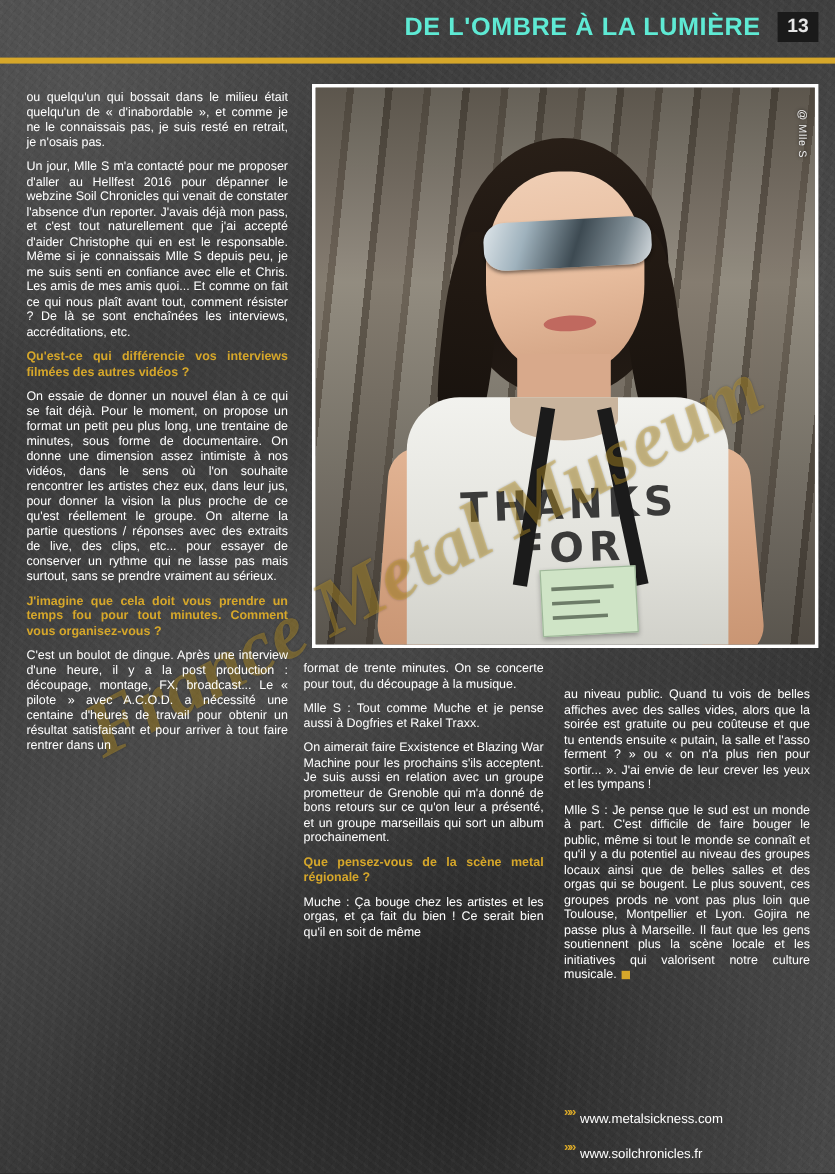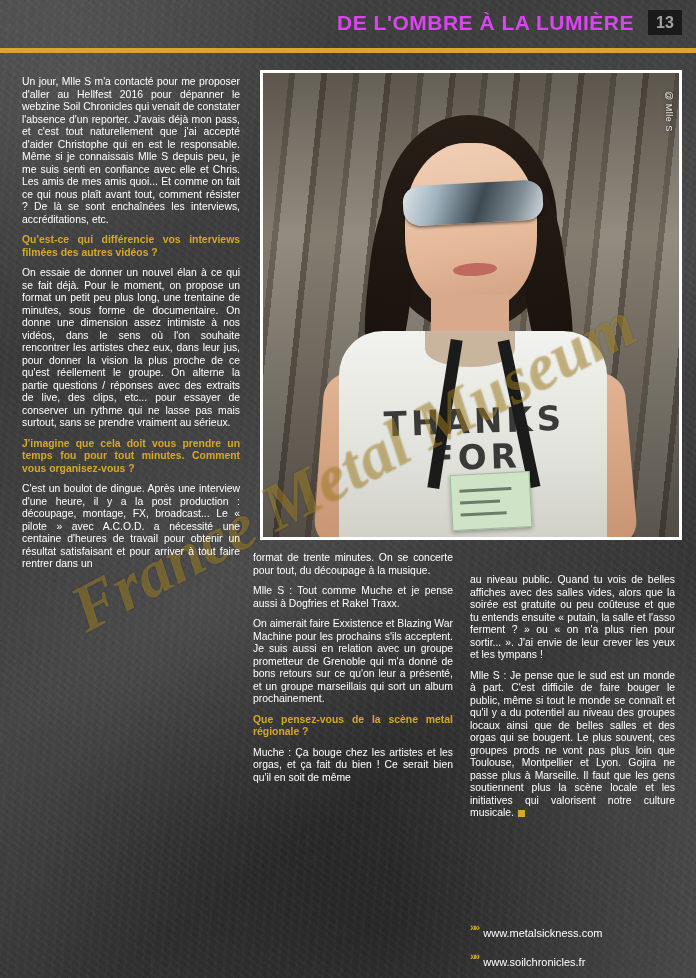--- a/index.html
+++ b/index.html
@@ -49,33 +49,33 @@
     left: 0; right: 0; top: 48px;
     height: 5px;
     background: #d6a72a;
   }
   .header-title {
     position: absolute;
     right: 62px;
     top: 11px;
     font-size: 21px;
     font-weight: bold;
-    color: #d946ef;
+    color: #5eead4;
     letter-spacing: .5px;
     white-space: nowrap;
     font-family: "Liberation Sans", sans-serif;
   }
   .page-number-box {
     position: absolute;
     right: 14px;
     top: 10px;
     width: 34px;
     height: 25px;
     background: #1a1a1a;
-    color: #a3a3a3;
+    color: #e5e5e5;
     font-size: 16px;
     font-weight: bold;
     display: flex;
     align-items: center;
     justify-content: center;
   }
 
   
   .photo {
     position: absolute;
@@ -344,20 +344,21 @@
       <div class="badge-line l2"></div>
       <div class="badge-line l3"></div>
     </div>
   </div>
   <div class="photo-credit">@ Mlle S</div>
 </div>
 
 <div class="watermark">France Metal Museum</div>
 
 <div class="col" id="col-left">
+    <p>ou quelqu'un qui bossait dans le milieu était quelqu'un de « d'inabordable », et comme je ne le connaissais pas, je suis resté en retrait, je n'osais pas.</p>
     <p>Un jour, Mlle S m'a contacté pour me proposer d'aller au Hellfest 2016 pour dépanner le webzine Soil Chronicles qui venait de constater l'absence d'un reporter. J'avais déjà mon pass, et c'est tout naturellement que j'ai accepté d'aider Christophe qui en est le responsable. Même si je connaissais Mlle S depuis peu, je me suis senti en confiance avec elle et Chris. Les amis de mes amis quoi... Et comme on fait ce qui nous plaît avant tout, comment résister ? De là se sont enchaînées les interviews, accréditations, etc.</p>
     <p class="q">Qu'est-ce qui différencie vos interviews filmées des autres vidéos ?</p>
     <p>On essaie de donner un nouvel élan à ce qui se fait déjà. Pour le moment, on propose un format un petit peu plus long, une trentaine de minutes, sous forme de documentaire. On donne une dimension assez intimiste à nos vidéos, dans le sens où l'on souhaite rencontrer les artistes chez eux, dans leur jus, pour donner la vision la plus proche de ce qu'est réellement le groupe. On alterne la partie questions / réponses avec des extraits de live, des clips, etc... pour essayer de conserver un rythme qui ne lasse pas mais surtout, sans se prendre vraiment au sérieux.</p>
     <p class="q">J'imagine que cela doit vous prendre un temps fou pour tout minutes. Comment vous organisez-vous ?</p>
     <p>C'est un boulot de dingue. Après une interview d'une heure, il y a la post production : découpage, montage, FX, broadcast... Le « pilote » avec A.C.O.D. a nécessité une centaine d'heures de travail pour obtenir un résultat satisfaisant et pour arriver à tout faire rentrer dans un</p>
   </div>
 <div class="col" id="col-mid">
     <p>format de trente minutes. On se concerte pour tout, du découpage à la musique.</p>
     <p>Mlle S : Tout comme Muche et je pense aussi à Dogfries et Rakel Traxx.</p>
     <p>On aimerait faire Exxistence et Blazing War Machine pour les prochains s'ils acceptent. Je suis aussi en relation avec un groupe prometteur de Grenoble qui m'a donné de bons retours sur ce qu'on leur a présenté, et un groupe marseillais qui sort un album prochainement.</p>

